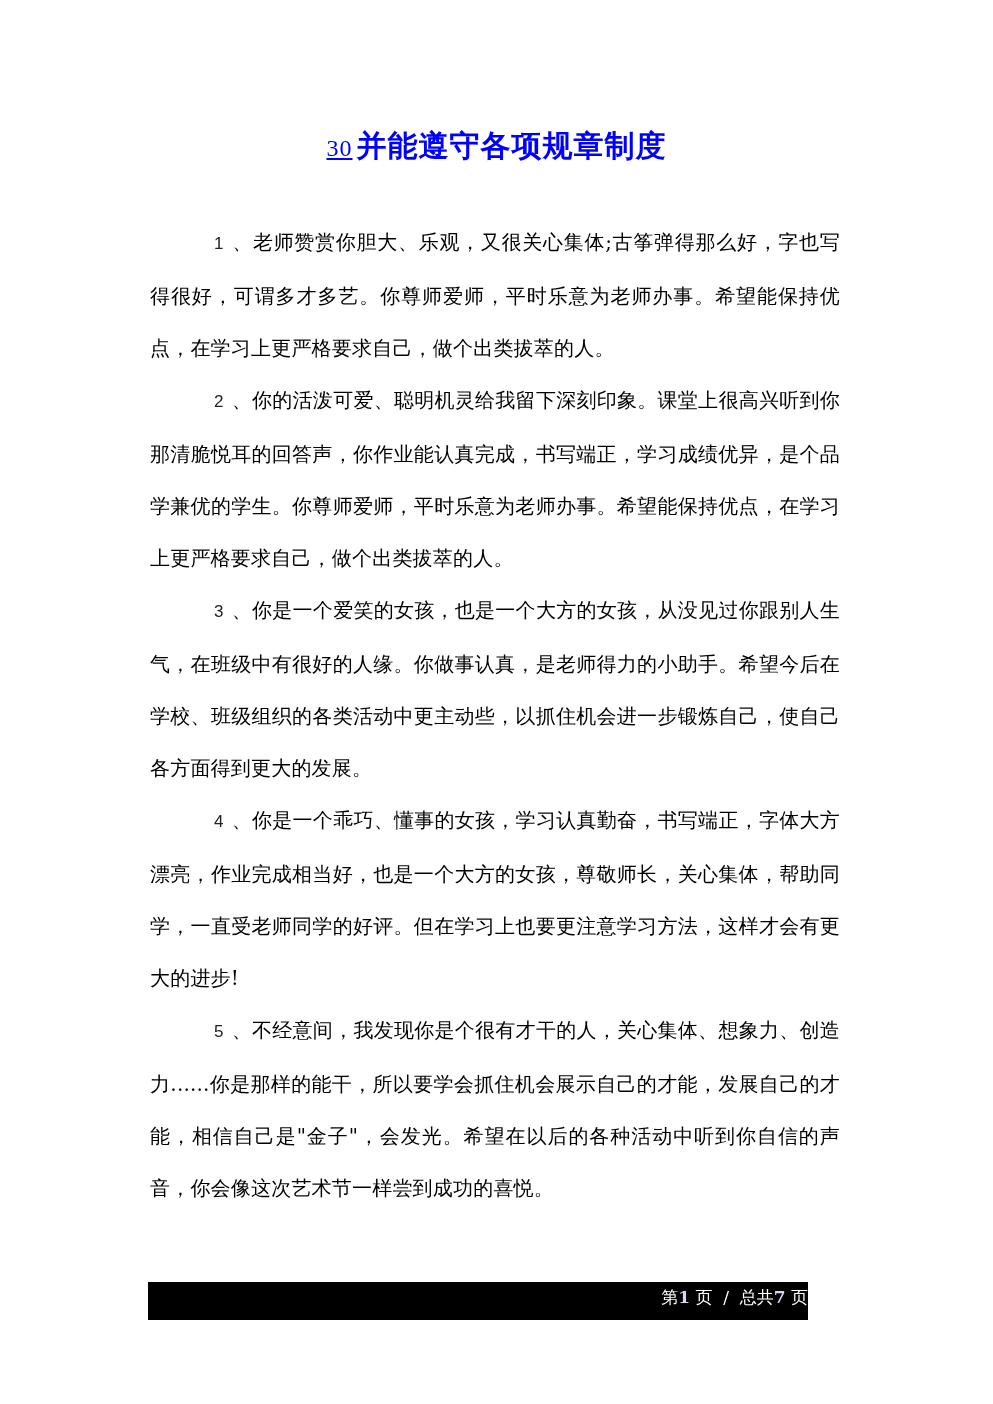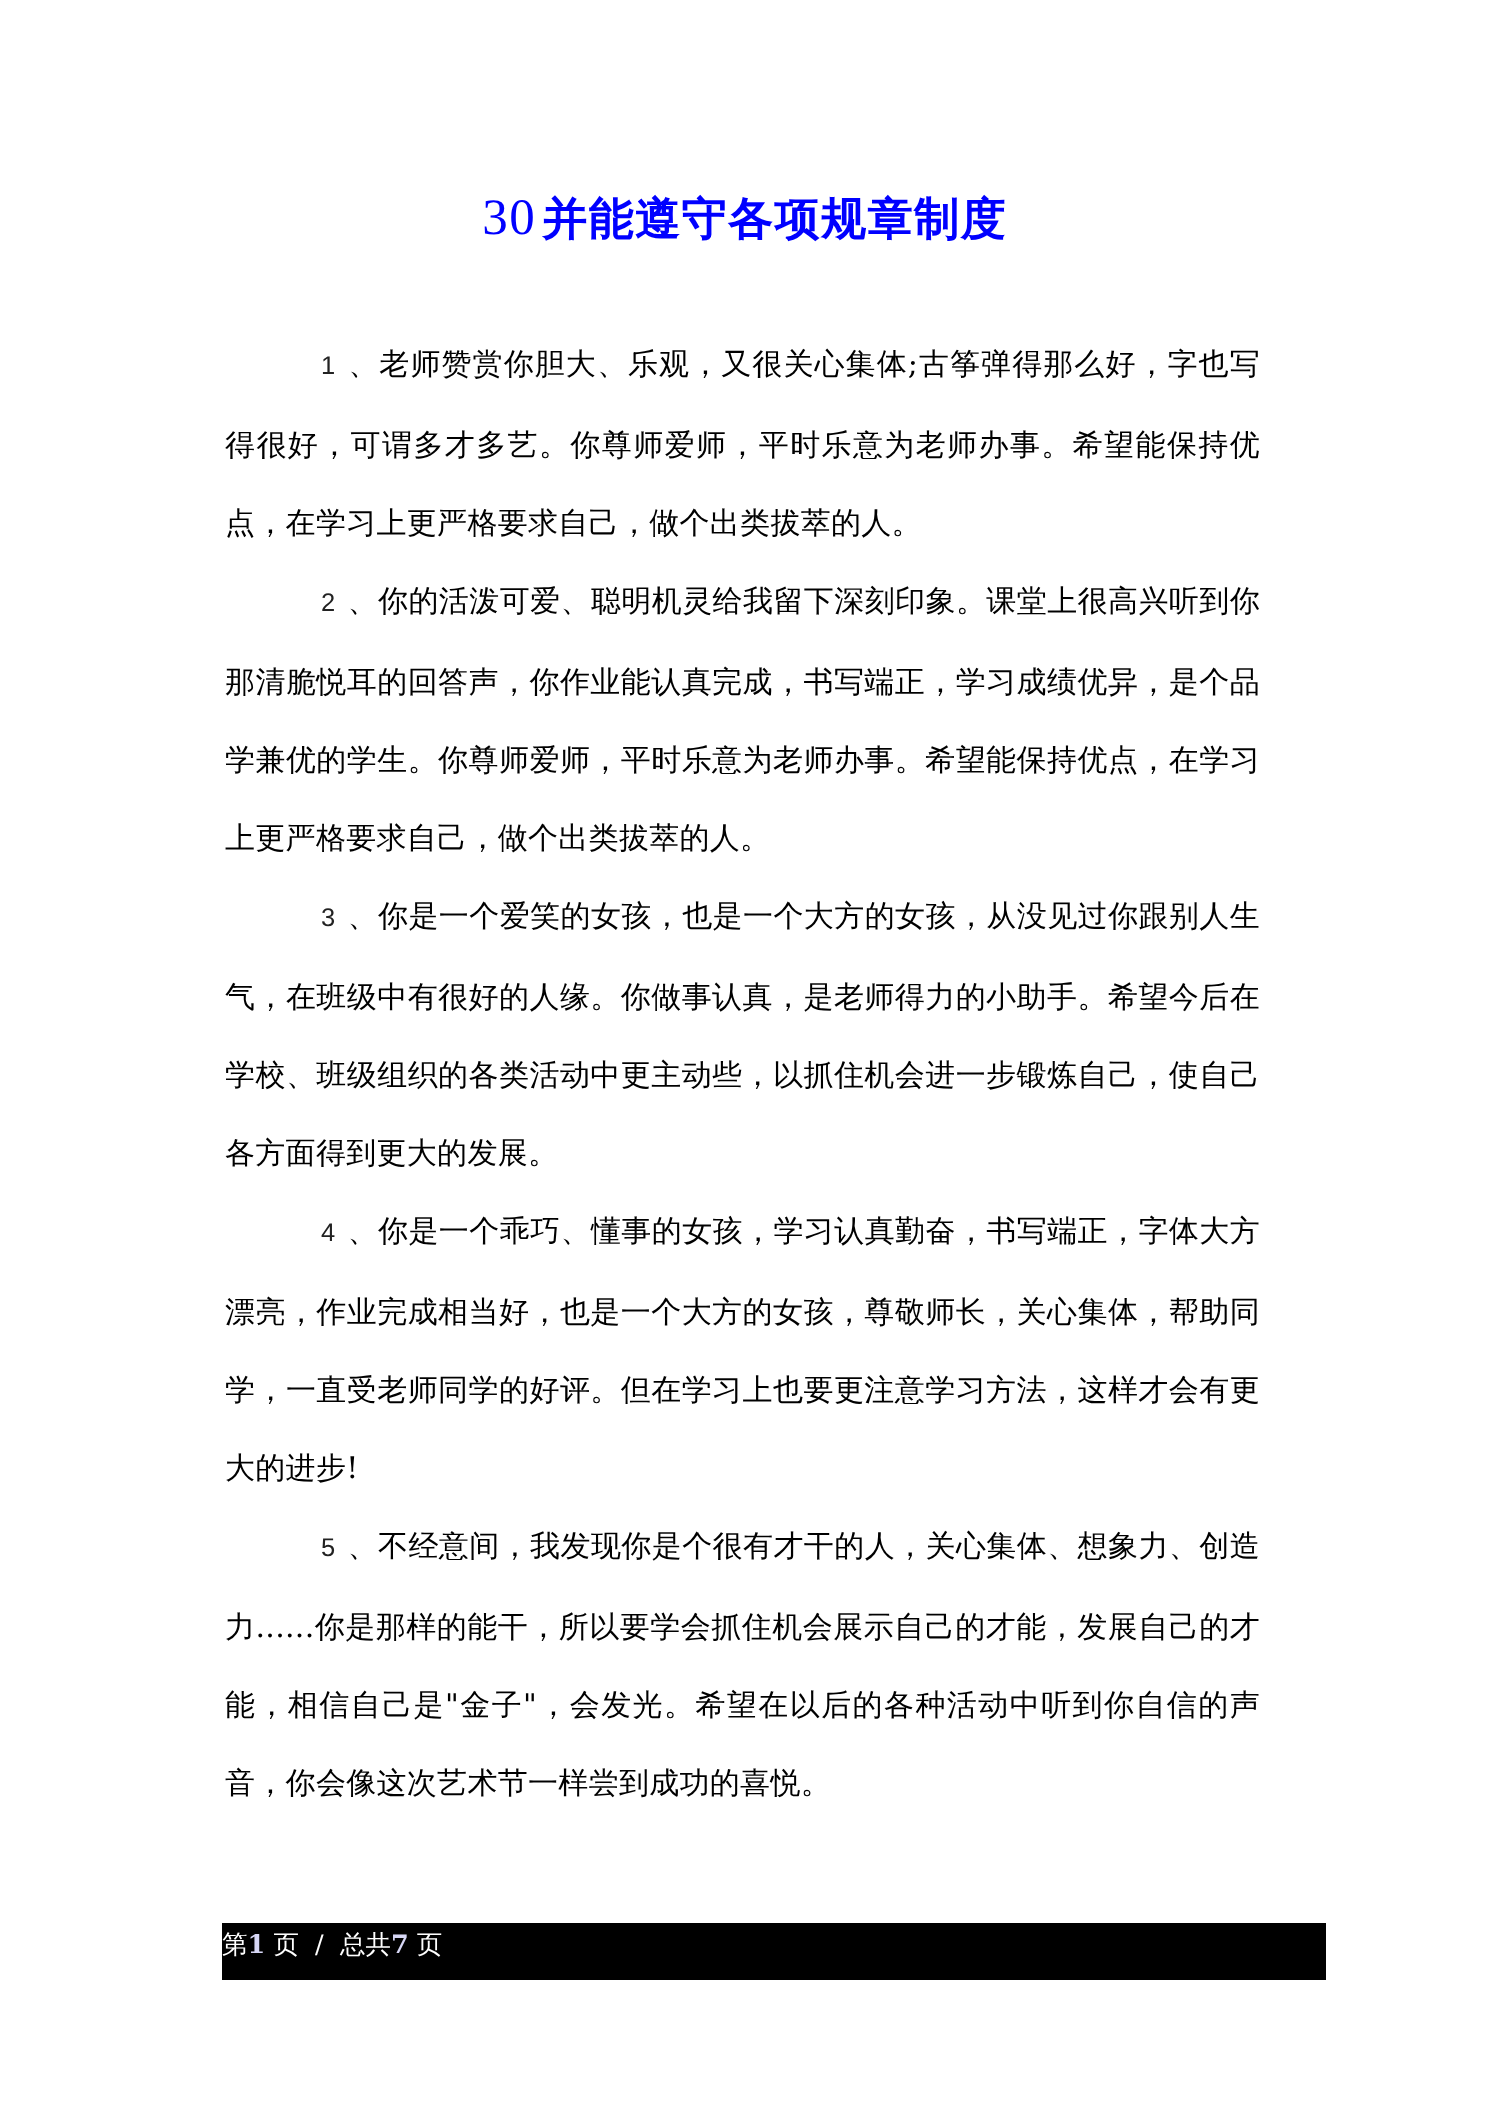--- a/index.html
+++ b/index.html
@@ -24,22 +24,23 @@
       font-family: "DejaVu Sans", "Liberation Sans", sans-serif;
       font-weight: bold;
       font-size: 30px;
       line-height: 40px;
       color: #0000ff;
       letter-spacing: 1px;
     }
     .title .num {
       font-family: "Liberation Serif", "DejaVu Serif", serif;
       font-weight: normal;
-      font-size: 34px;
+      font-size: 24px;
       margin-right: 4px;
+      text-decoration: underline;
     }
     .content {
       position: absolute;
       left: 150px;
       top: 216px;
       width: 690px;
     }
     .para {
       margin: 0;
       font-size: 20px;
@@ -51,25 +52,25 @@
     .para .idx {
       font-family: "Liberation Sans", "DejaVu Sans", sans-serif;
       font-size: 17px;
       margin-right: 8px;
       color: #222;
     }
     .footer {
       position: absolute;
       left: 148px;
       top: 1282px;
-      width: 736px;
+      width: 660px;
       height: 38px;
       background: #000000;
       color: #ffffff;
-      text-align: left;
+      text-align: right;
       font-size: 17px;
       line-height: 30px;
     }
     .footer .n {
       color: #d6d6f5;
       font-weight: bold;
     }
   </style>
 </head>
 <body>

